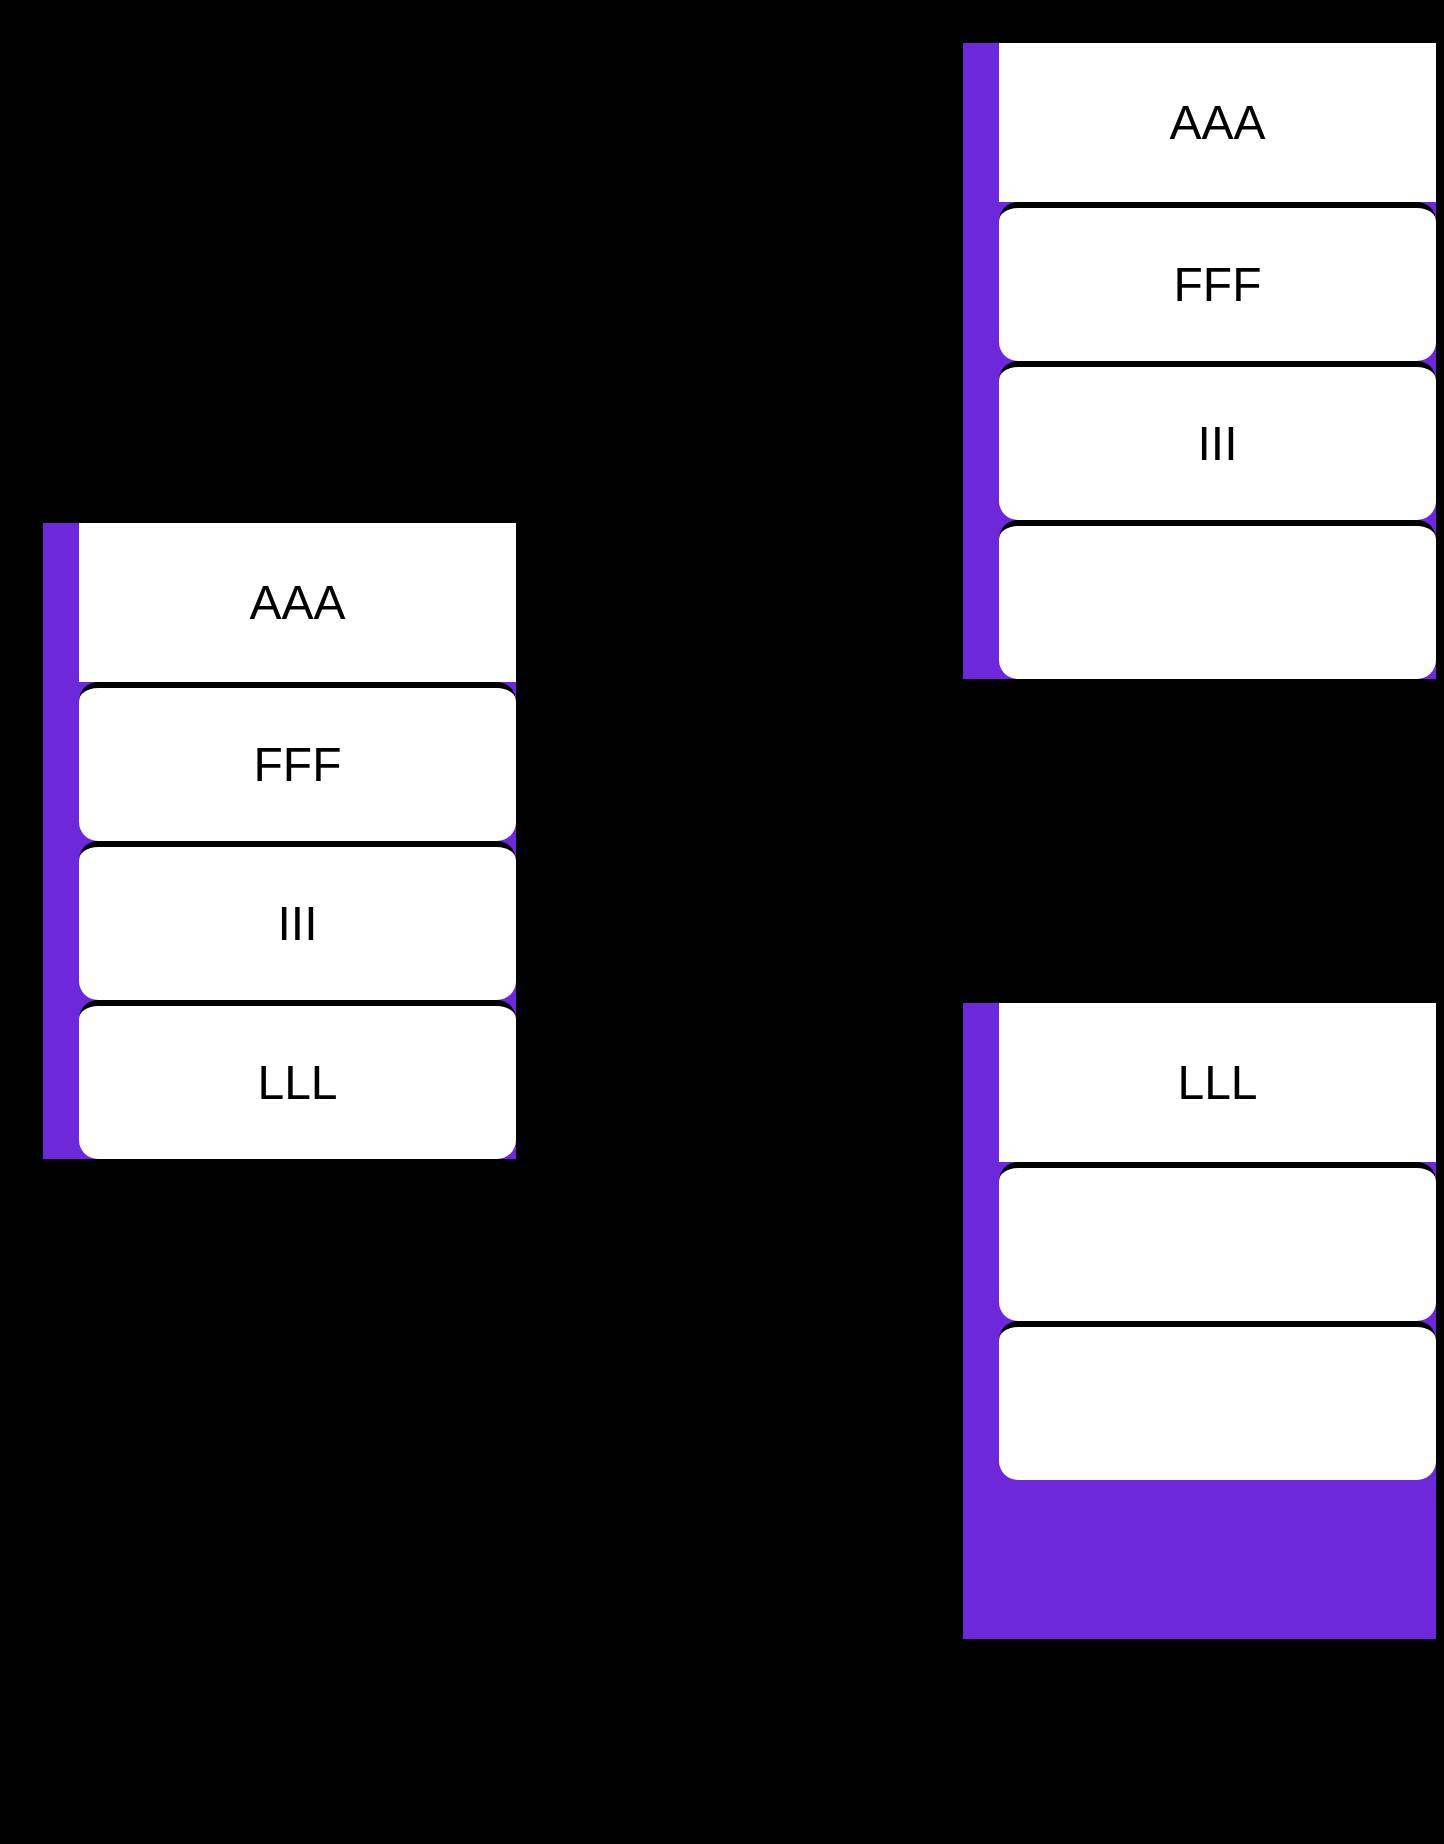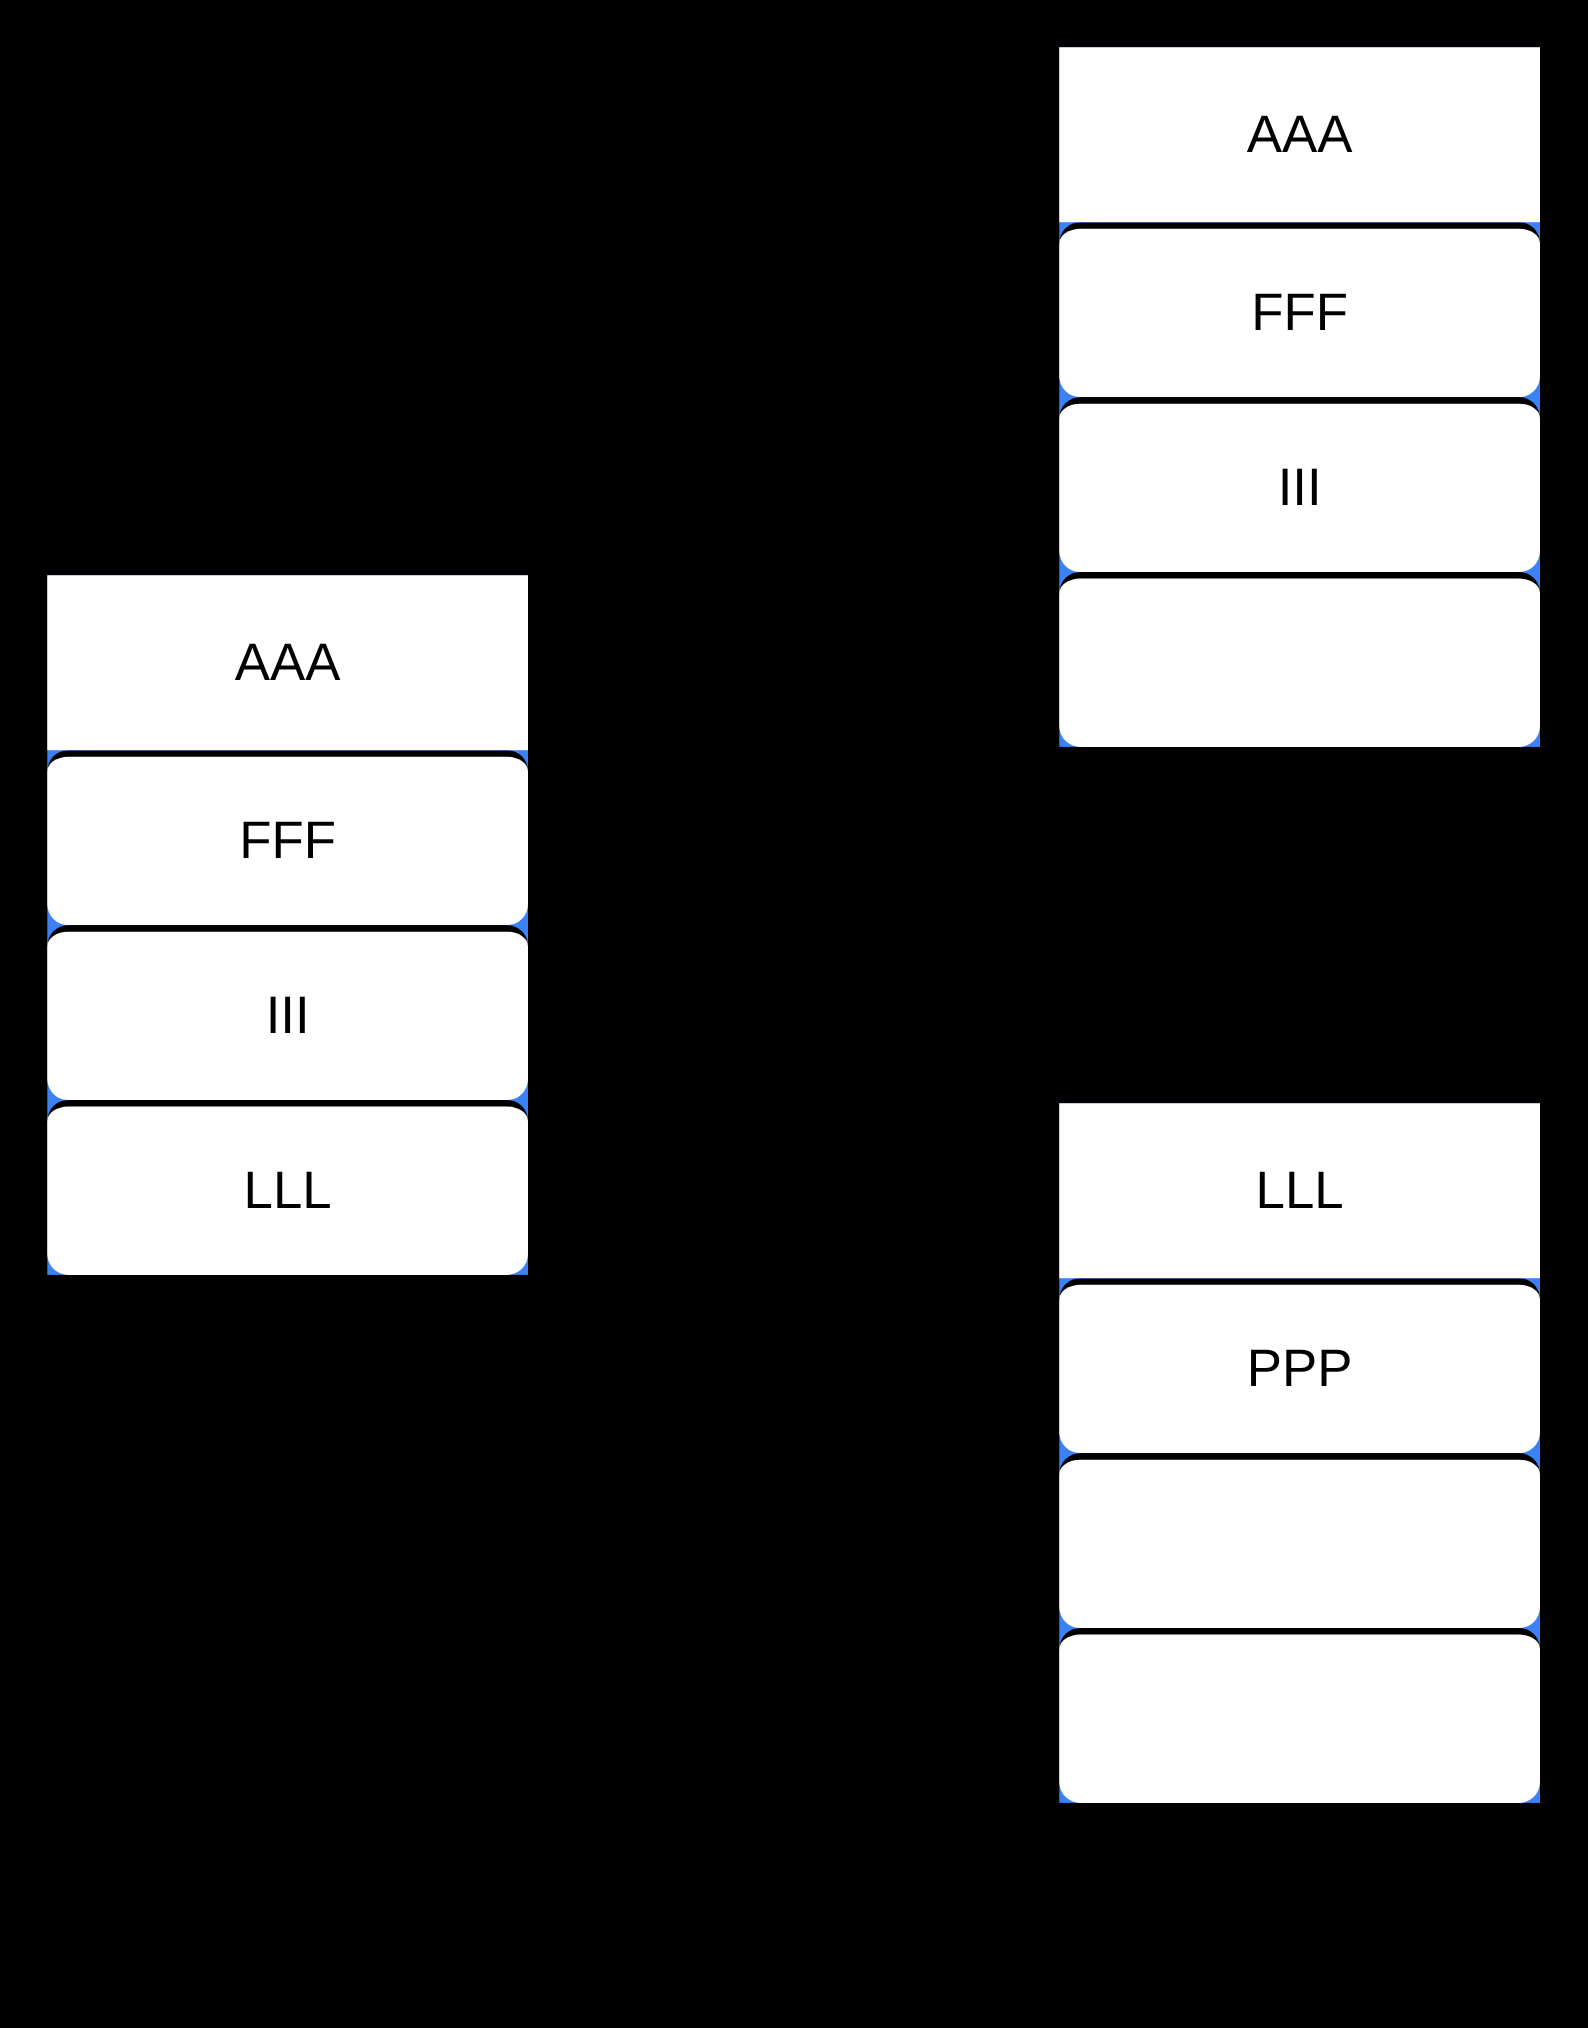--- a/index.html
+++ b/index.html
@@ -16,23 +16,24 @@
     position: relative;
     width: 1444px;
     height: 1844px;
     background: #000000;
   }
 
   .record-node {
     position: absolute;
     width: 437px;
     height: 636px;
-    background: #3b82f6;
+    background: #6d28d9;
     display: flex;
     flex-direction: column;
+    padding-left: 36px;
   }
 
   .record-node-left       { left: 43px;  top: 523px;  }
   .record-node-right-top  { left: 963px; top: 43px;   }
   .record-node-right-bottom { left: 963px; top: 1003px; }
 
   .record-cell {
     box-sizing: border-box;
     height: 159px;
     flex: 0 0 159px;
@@ -66,18 +67,17 @@
 
   <div class="record-node record-node-right-top">
     <div class="record-cell">AAA</div>
     <div class="record-cell">FFF</div>
     <div class="record-cell">III</div>
     <div class="record-cell"></div>
   </div>
 
   <div class="record-node record-node-right-bottom">
     <div class="record-cell">LLL</div>
-    <div class="record-cell">PPP</div>
     <div class="record-cell"></div>
     <div class="record-cell"></div>
   </div>
 
 </div>
 
 </body></html>

